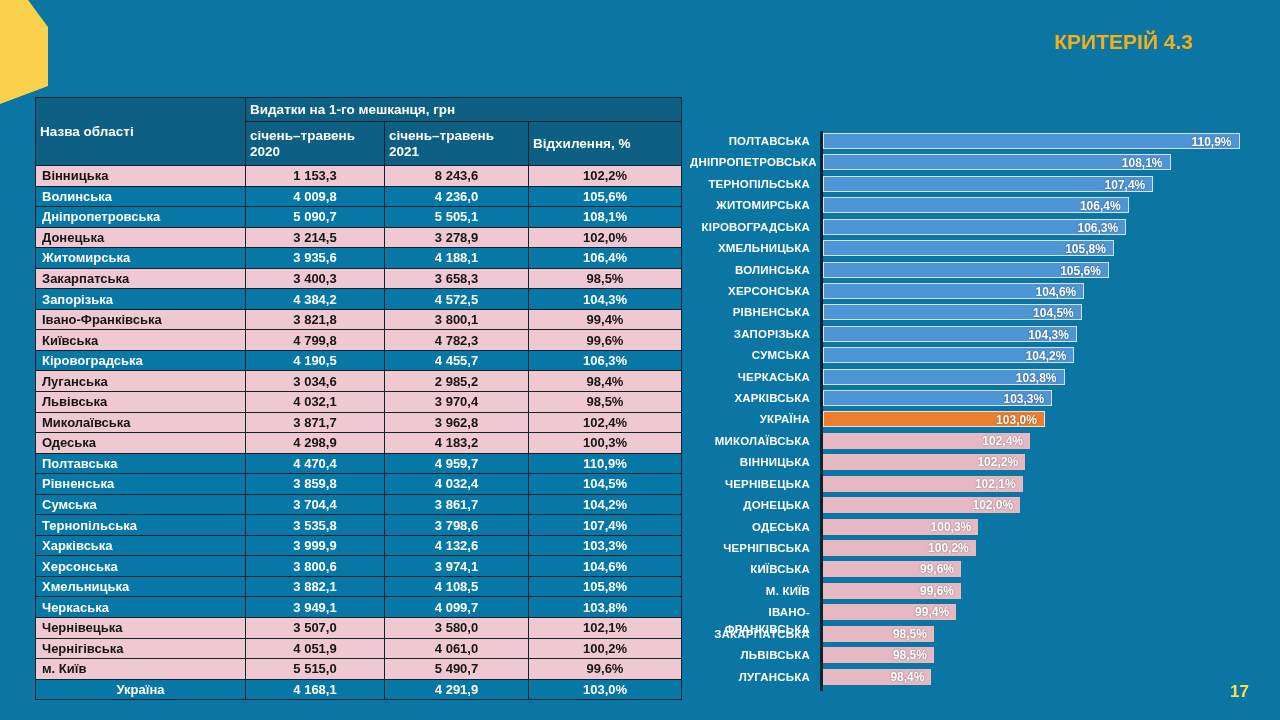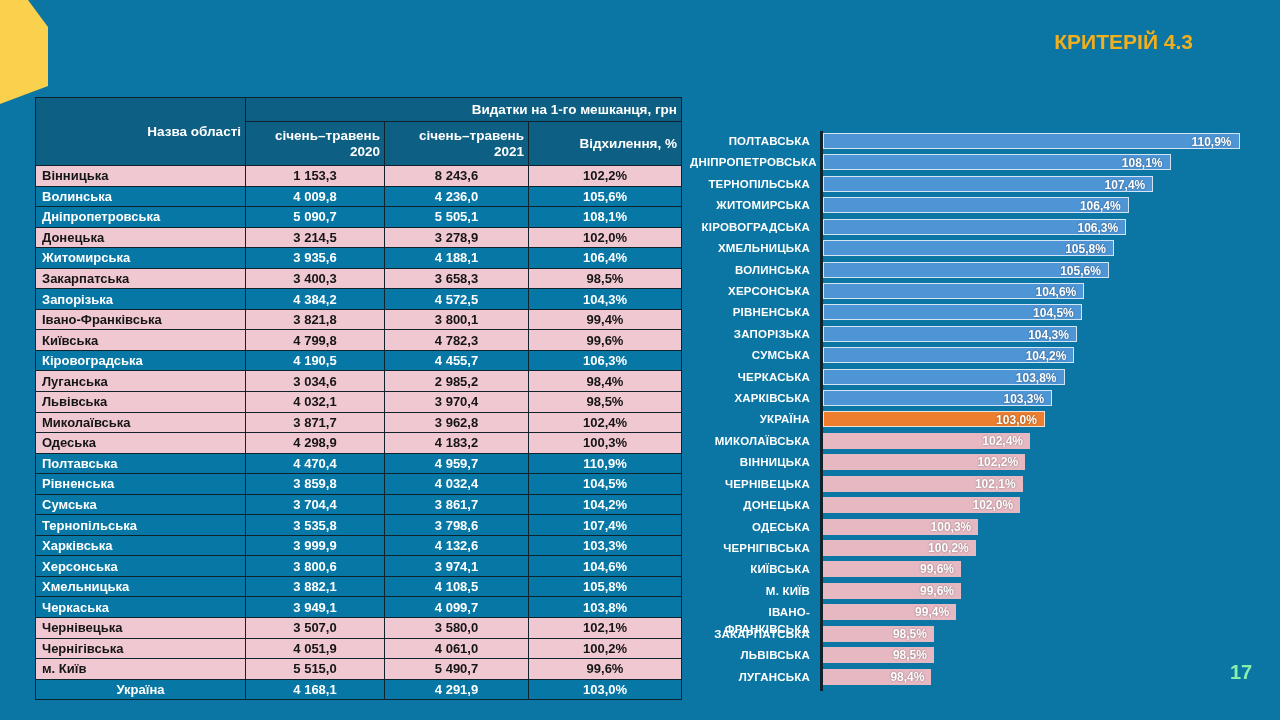--- a/index.html
+++ b/index.html
@@ -15,21 +15,21 @@
   .accent{position:absolute;left:0;top:0;width:57px;height:110px;background:var(--yellow);
     clip-path:polygon(0 0,28px 0,48px 27px,48px 86px,0 104px);}
 
   .title{position:absolute;left:75px;top:21px;width:900px;color:#fff;font-weight:bold;
     font-size:23.5px;line-height:30px;letter-spacing:-0.2px;}
   .criterion{position:absolute;top:30px;right:87px;color:var(--gold);font-weight:bold;font-size:21px;letter-spacing:0;}
 
   table.data{position:absolute;left:35px;top:97px;width:646px;border-collapse:collapse;table-layout:fixed;}
   table.data td,table.data th{border:1px solid var(--line);font-size:13px;font-weight:bold;
     overflow:hidden;white-space:nowrap;}
-  table.data thead th{background:var(--header-blue);color:#fff;text-align:right;white-space:normal;
+  table.data thead th{background:var(--header-blue);color:#fff;text-align:left;white-space:normal;
     font-size:13.5px;line-height:1.15;padding:1px 4px;}
   tr.h1{height:24px;} tr.h2{height:44px;}
   tbody tr{height:20.55px;}
   tbody tr.pink td{background:var(--row-pink);color:#151515;}
   tbody tr.blue td{background:var(--row-blue);color:#fff;}
   tbody td.name{text-align:left;padding-left:6px;}
   tbody td.num{text-align:center;}
   tbody tr.total td.name{text-align:center;padding-left:0;}
 
   .chart{position:absolute;left:690px;top:133px;width:566px;height:560px;}
@@ -37,21 +37,21 @@
   .crow{position:absolute;left:0;height:16px;width:100%;}
   .crow .clabel{position:absolute;left:0;top:0;width:120px;height:16px;line-height:17px;
     text-align:right;color:#fff;font-size:11.5px;font-weight:bold;letter-spacing:0.2px;}
   .crow .bar{position:absolute;left:133px;top:0;height:16px;}
   .bar.blue{background:var(--bar-blue);border:1.5px solid rgba(235,243,250,.85);}
   .bar.orange{background:var(--bar-orange);border:1.5px solid rgba(235,243,250,.85);}
   .bar.pink{background:var(--bar-pink);}
   .bar .val{position:absolute;right:7px;top:0;height:16px;line-height:16px;color:#fff;
     font-size:12px;font-weight:bold;text-shadow:0 0 2px rgba(0,0,0,.45);}
 
-  .pagenum{position:absolute;left:1230px;top:661px;color:#86efac;font-weight:bold;font-size:20px;}
+  .pagenum{position:absolute;left:1230px;top:682px;color:#fde047;font-weight:bold;font-size:17px;}
 </style>
 </head>
 <body>
 
 <div class="slide">
   <div class="accent"></div>
 
   <div class="title">
   </div>
 

